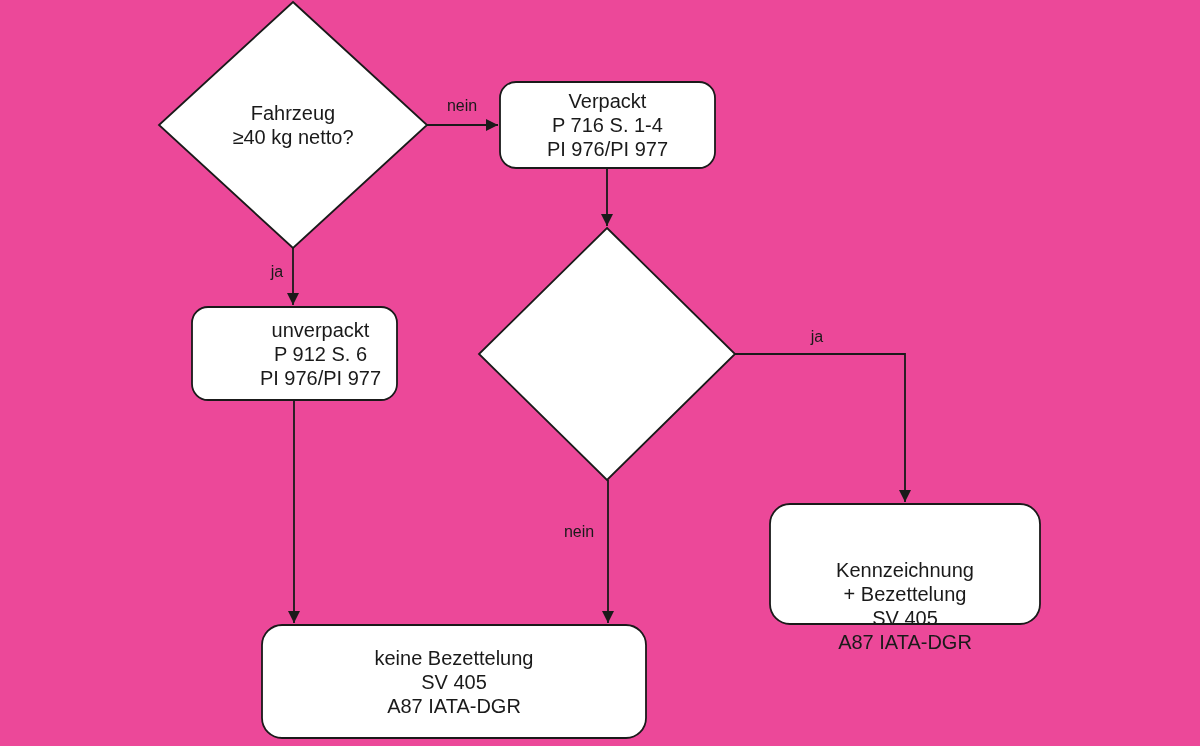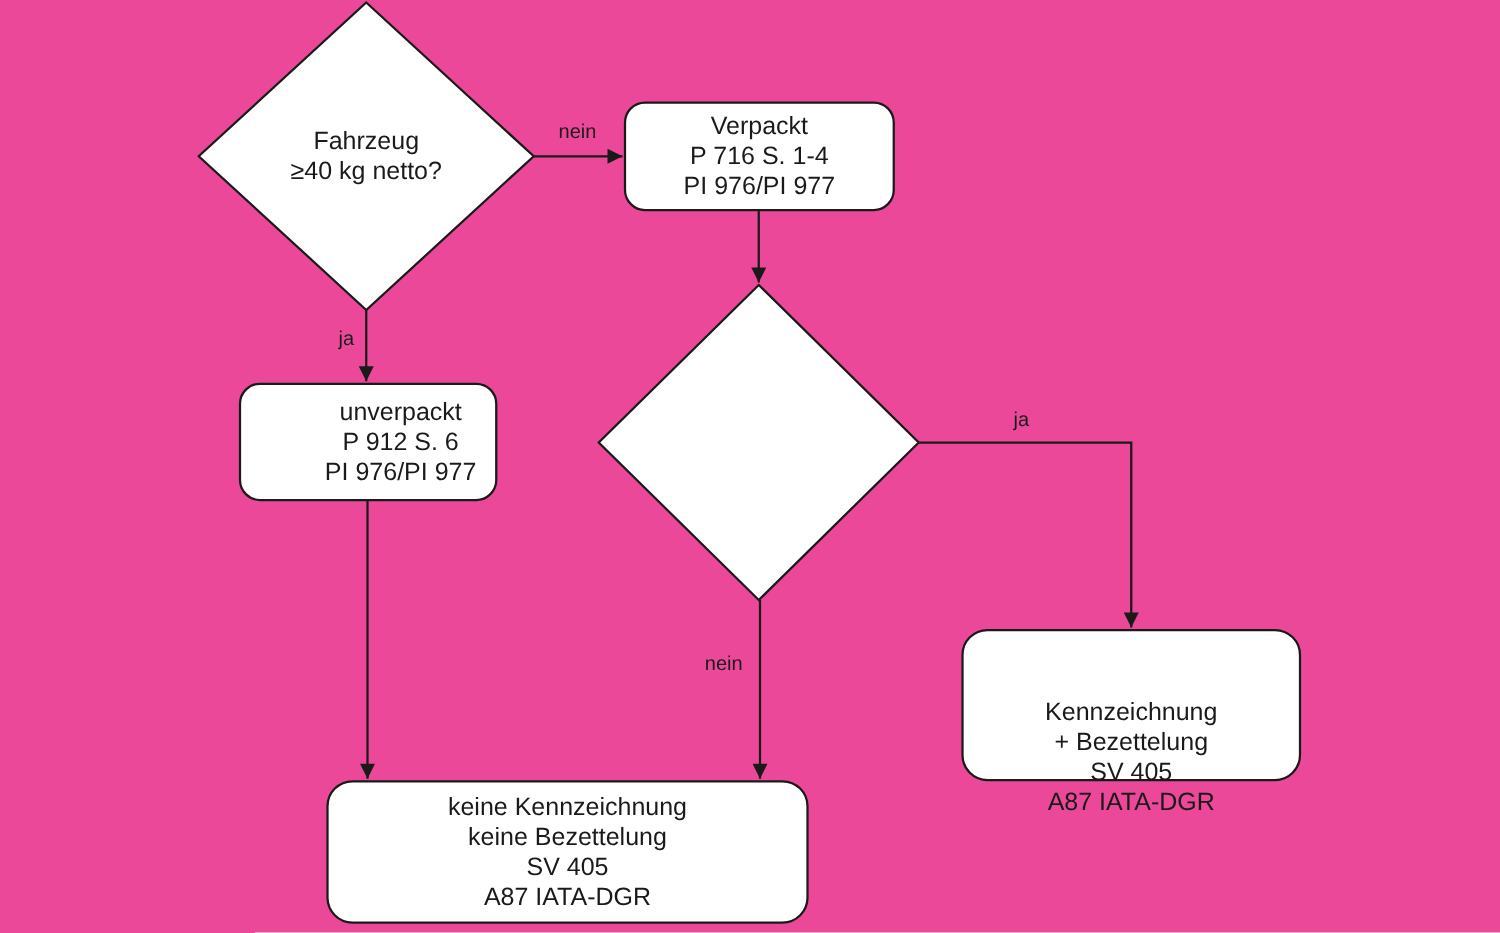--- a/index.html
+++ b/index.html
@@ -97,21 +97,20 @@
 
 
   <div class="node-label" style="left:770px; top:504px; width:270px; height:120px;margin-top:42px;">
     <span>Kennzeichnung</span>
     <span>+ Bezettelung</span>
     <span>SV 405</span>
     <span>A87 IATA-DGR</span>
   </div>
 
   <div class="node-label" style="left:262px; top:625px; width:384px; height:113px;">
-    <span>keine Kennzeichnung</span>
     <span>keine Bezettelung</span>
     <span>SV 405</span>
     <span>A87 IATA-DGR</span>
   </div>
 
   <div class="edge-label" style="left:462px; top:106px;">nein</div>
 
   <div class="edge-label" style="left:277px; top:272px;">ja</div>
 
   <div class="edge-label" style="left:817px; top:337px;">ja</div>

